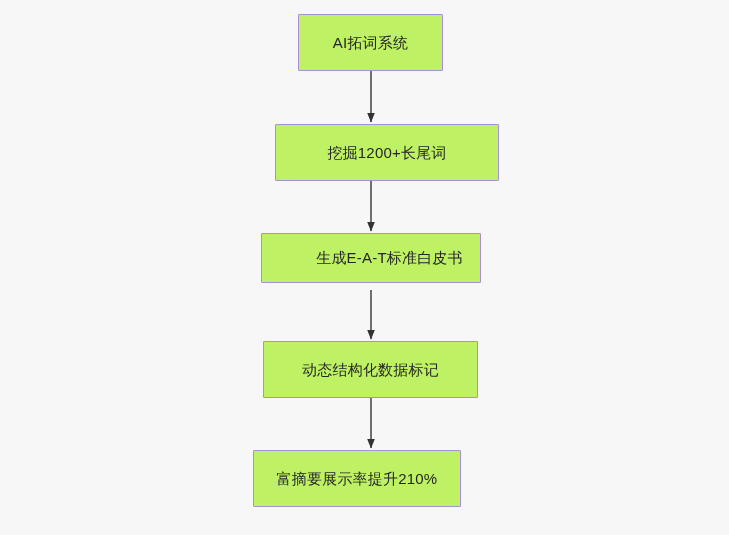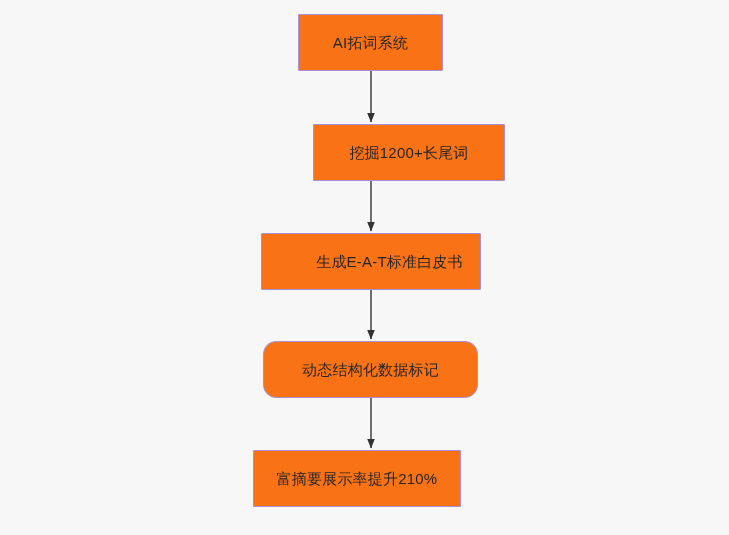--- a/index.html
+++ b/index.html
@@ -25,21 +25,21 @@
     width: 729px;
     height: 535px;
     pointer-events: none;
   }
   .node {
     position: absolute;
     box-sizing: border-box;
     display: flex;
     align-items: center;
     justify-content: center;
-    background: #f97316;
+    background: #bef264;
     border: 1.5px solid #a98fd6;
     border-radius: 1px;
     color: #262626;
     font-size: 15px;
     line-height: 1.2;
     letter-spacing: 0.2px;
     white-space: nowrap;
     z-index: 2;
   }
   .node-label {
@@ -68,29 +68,29 @@
     </g>
     <g>
       <line class="edge-line" x1="371" y1="398" x2="371" y2="448" stroke="#707070" stroke-width="2" marker-end="url(#arrowhead)"></line>
     </g>
   </svg>
 
   <div class="node" id="node-n1" style="left: 298px; top: 14px; width: 145px; height: 57px;">
     <span class="node-label">AI拓词系统</span>
   </div>
 
-  <div class="node" id="node-n2" style="left: 275px; top: 124px; width: 192px; height: 57px; margin-left: 38px;">
+  <div class="node" id="node-n2" style="left: 275px; top: 124px; width: 224px; height: 57px;">
     <span class="node-label">挖掘1200+长尾词</span>
   </div>
 
-  <div class="node" id="node-n3" style="left: 261px; top: 233px; width: 220px; height: 57px; padding-left: 37px;">
+  <div class="node" id="node-n3" style="left: 261px; top: 233px; width: 220px; height: 50px; padding-left: 37px;">
     <span class="node-label">生成E-A-T标准白皮书</span>
   </div>
 
-  <div class="node" id="node-n4" style="left: 263px; top: 341px; width: 215px; height: 57px; border-radius: 13px;">
+  <div class="node" id="node-n4" style="left: 263px; top: 341px; width: 215px; height: 57px;">
     <span class="node-label">动态结构化数据标记</span>
   </div>
 
   <div class="node" id="node-n5" style="left: 253px; top: 450px; width: 208px; height: 57px;">
     <span class="node-label">富摘要展示率提升210%</span>
   </div>
 
 </div>
 
 </body></html>

